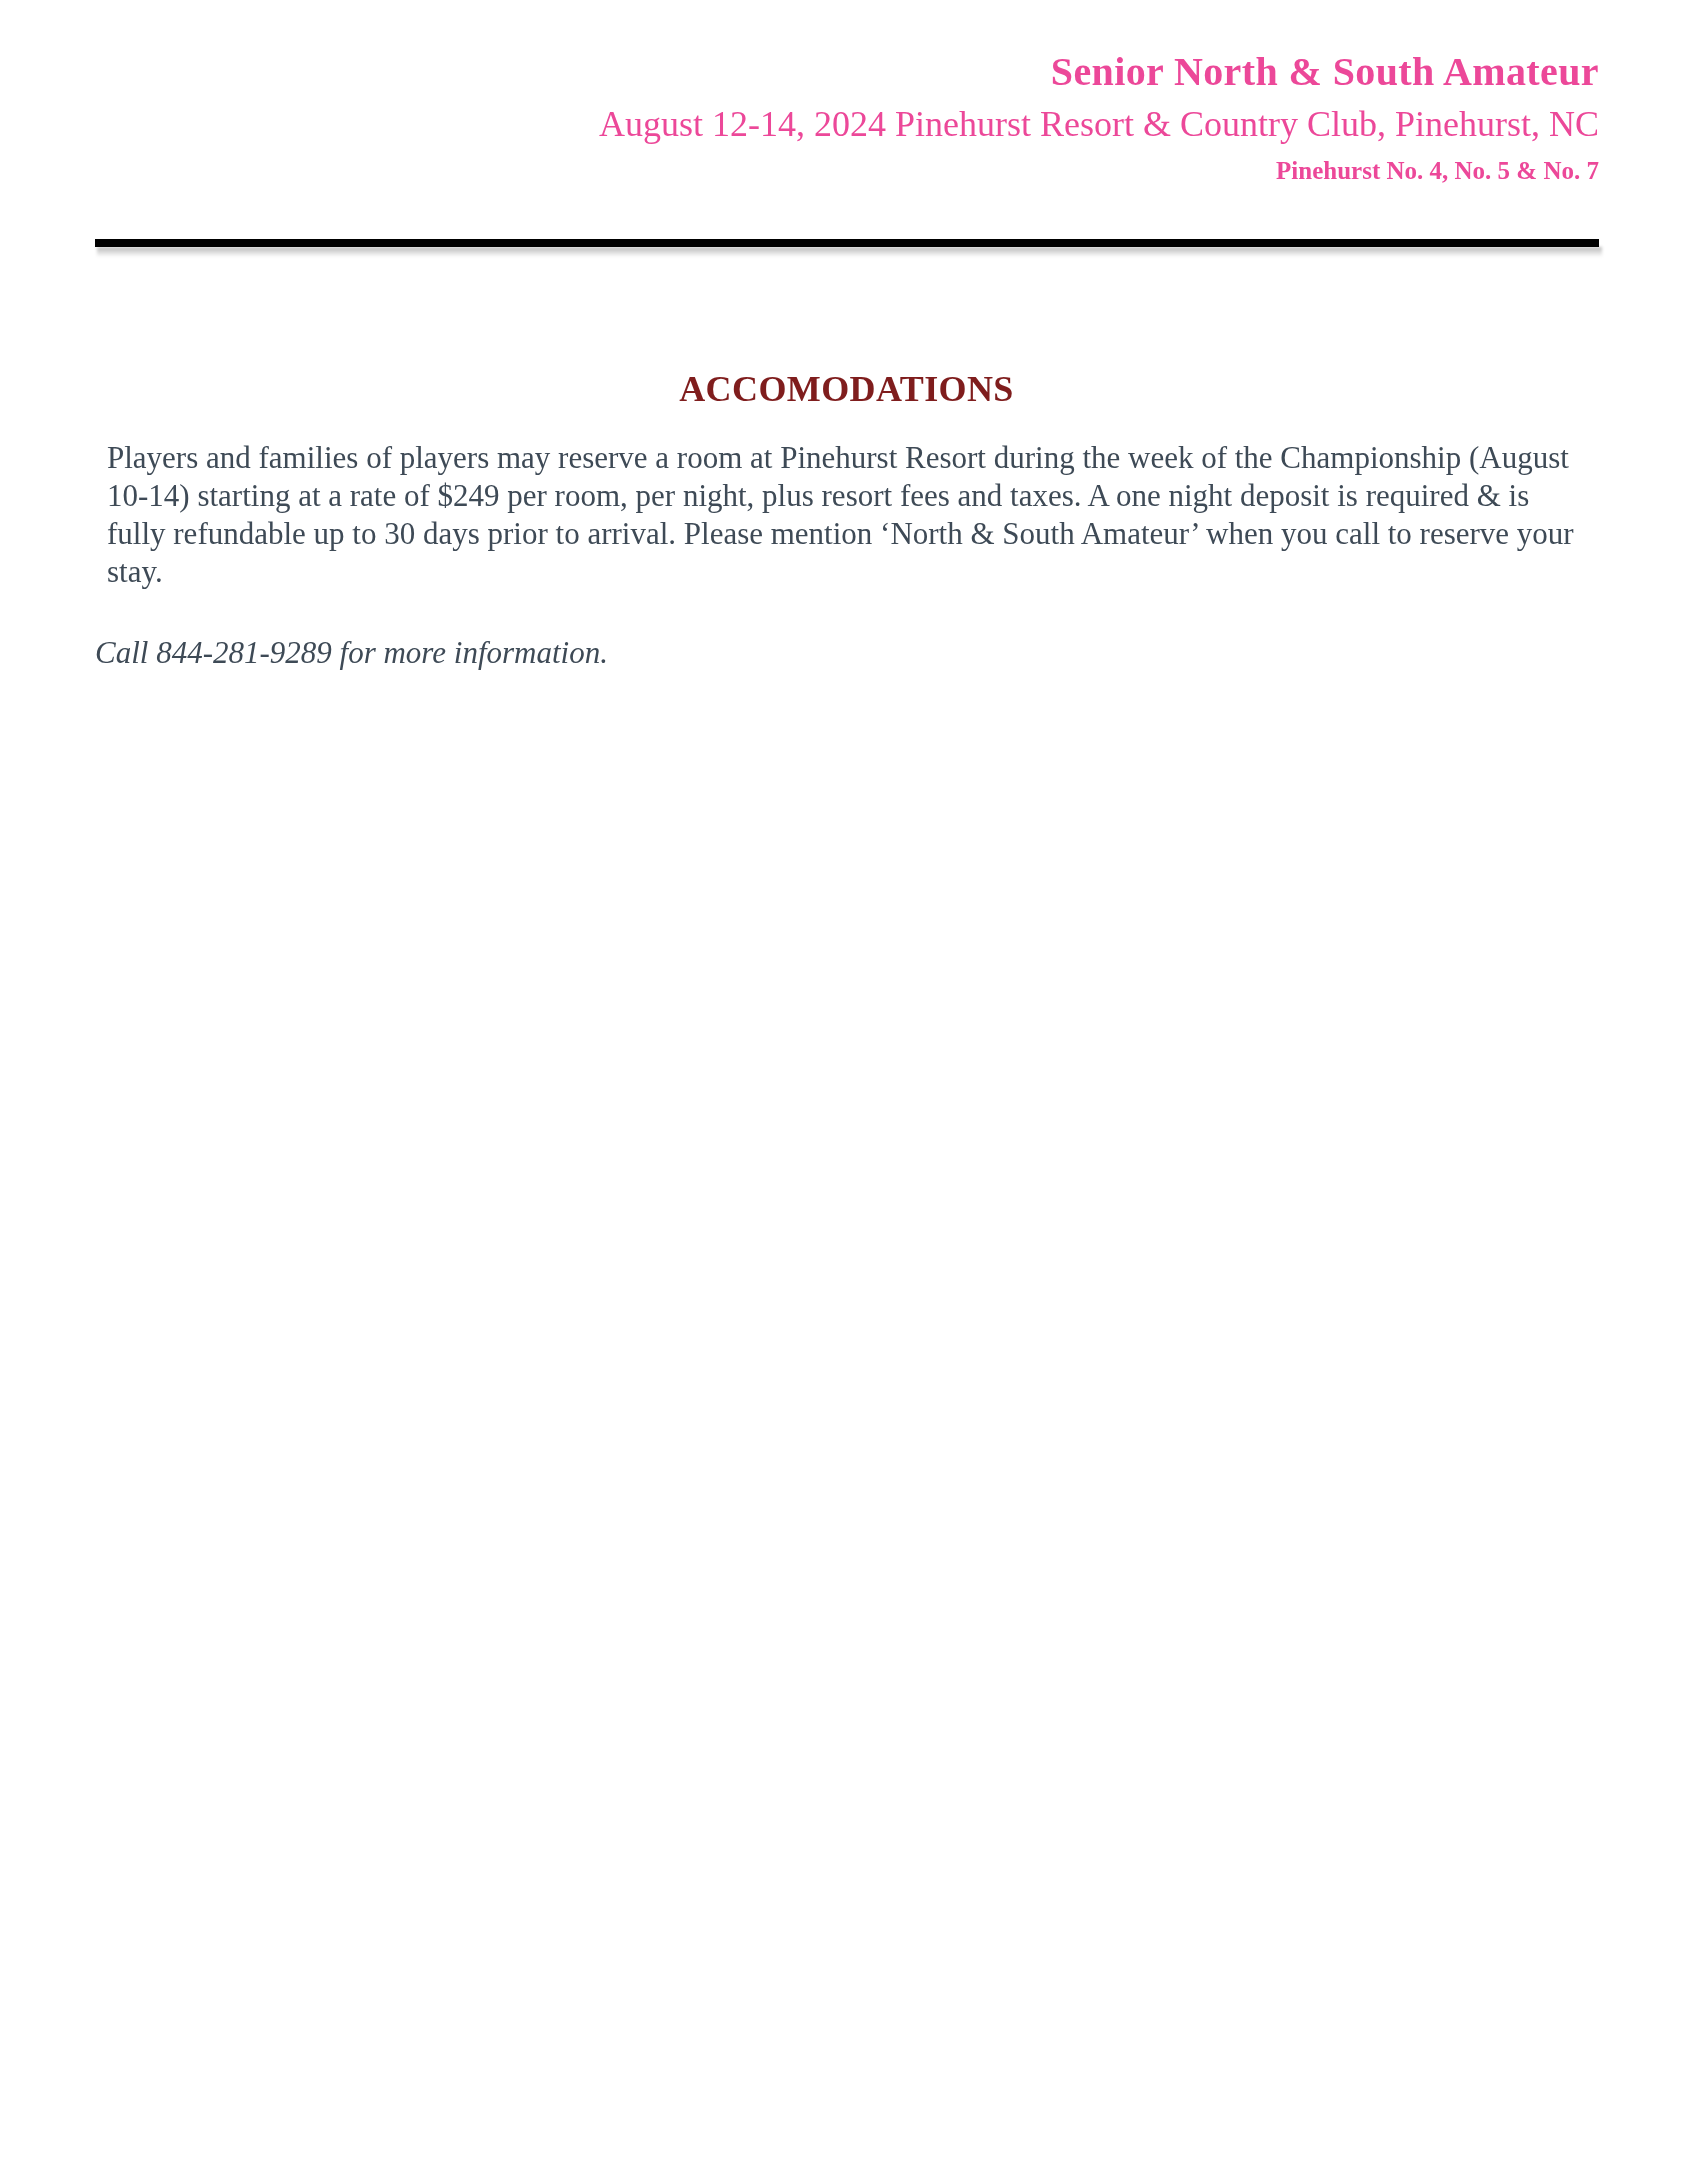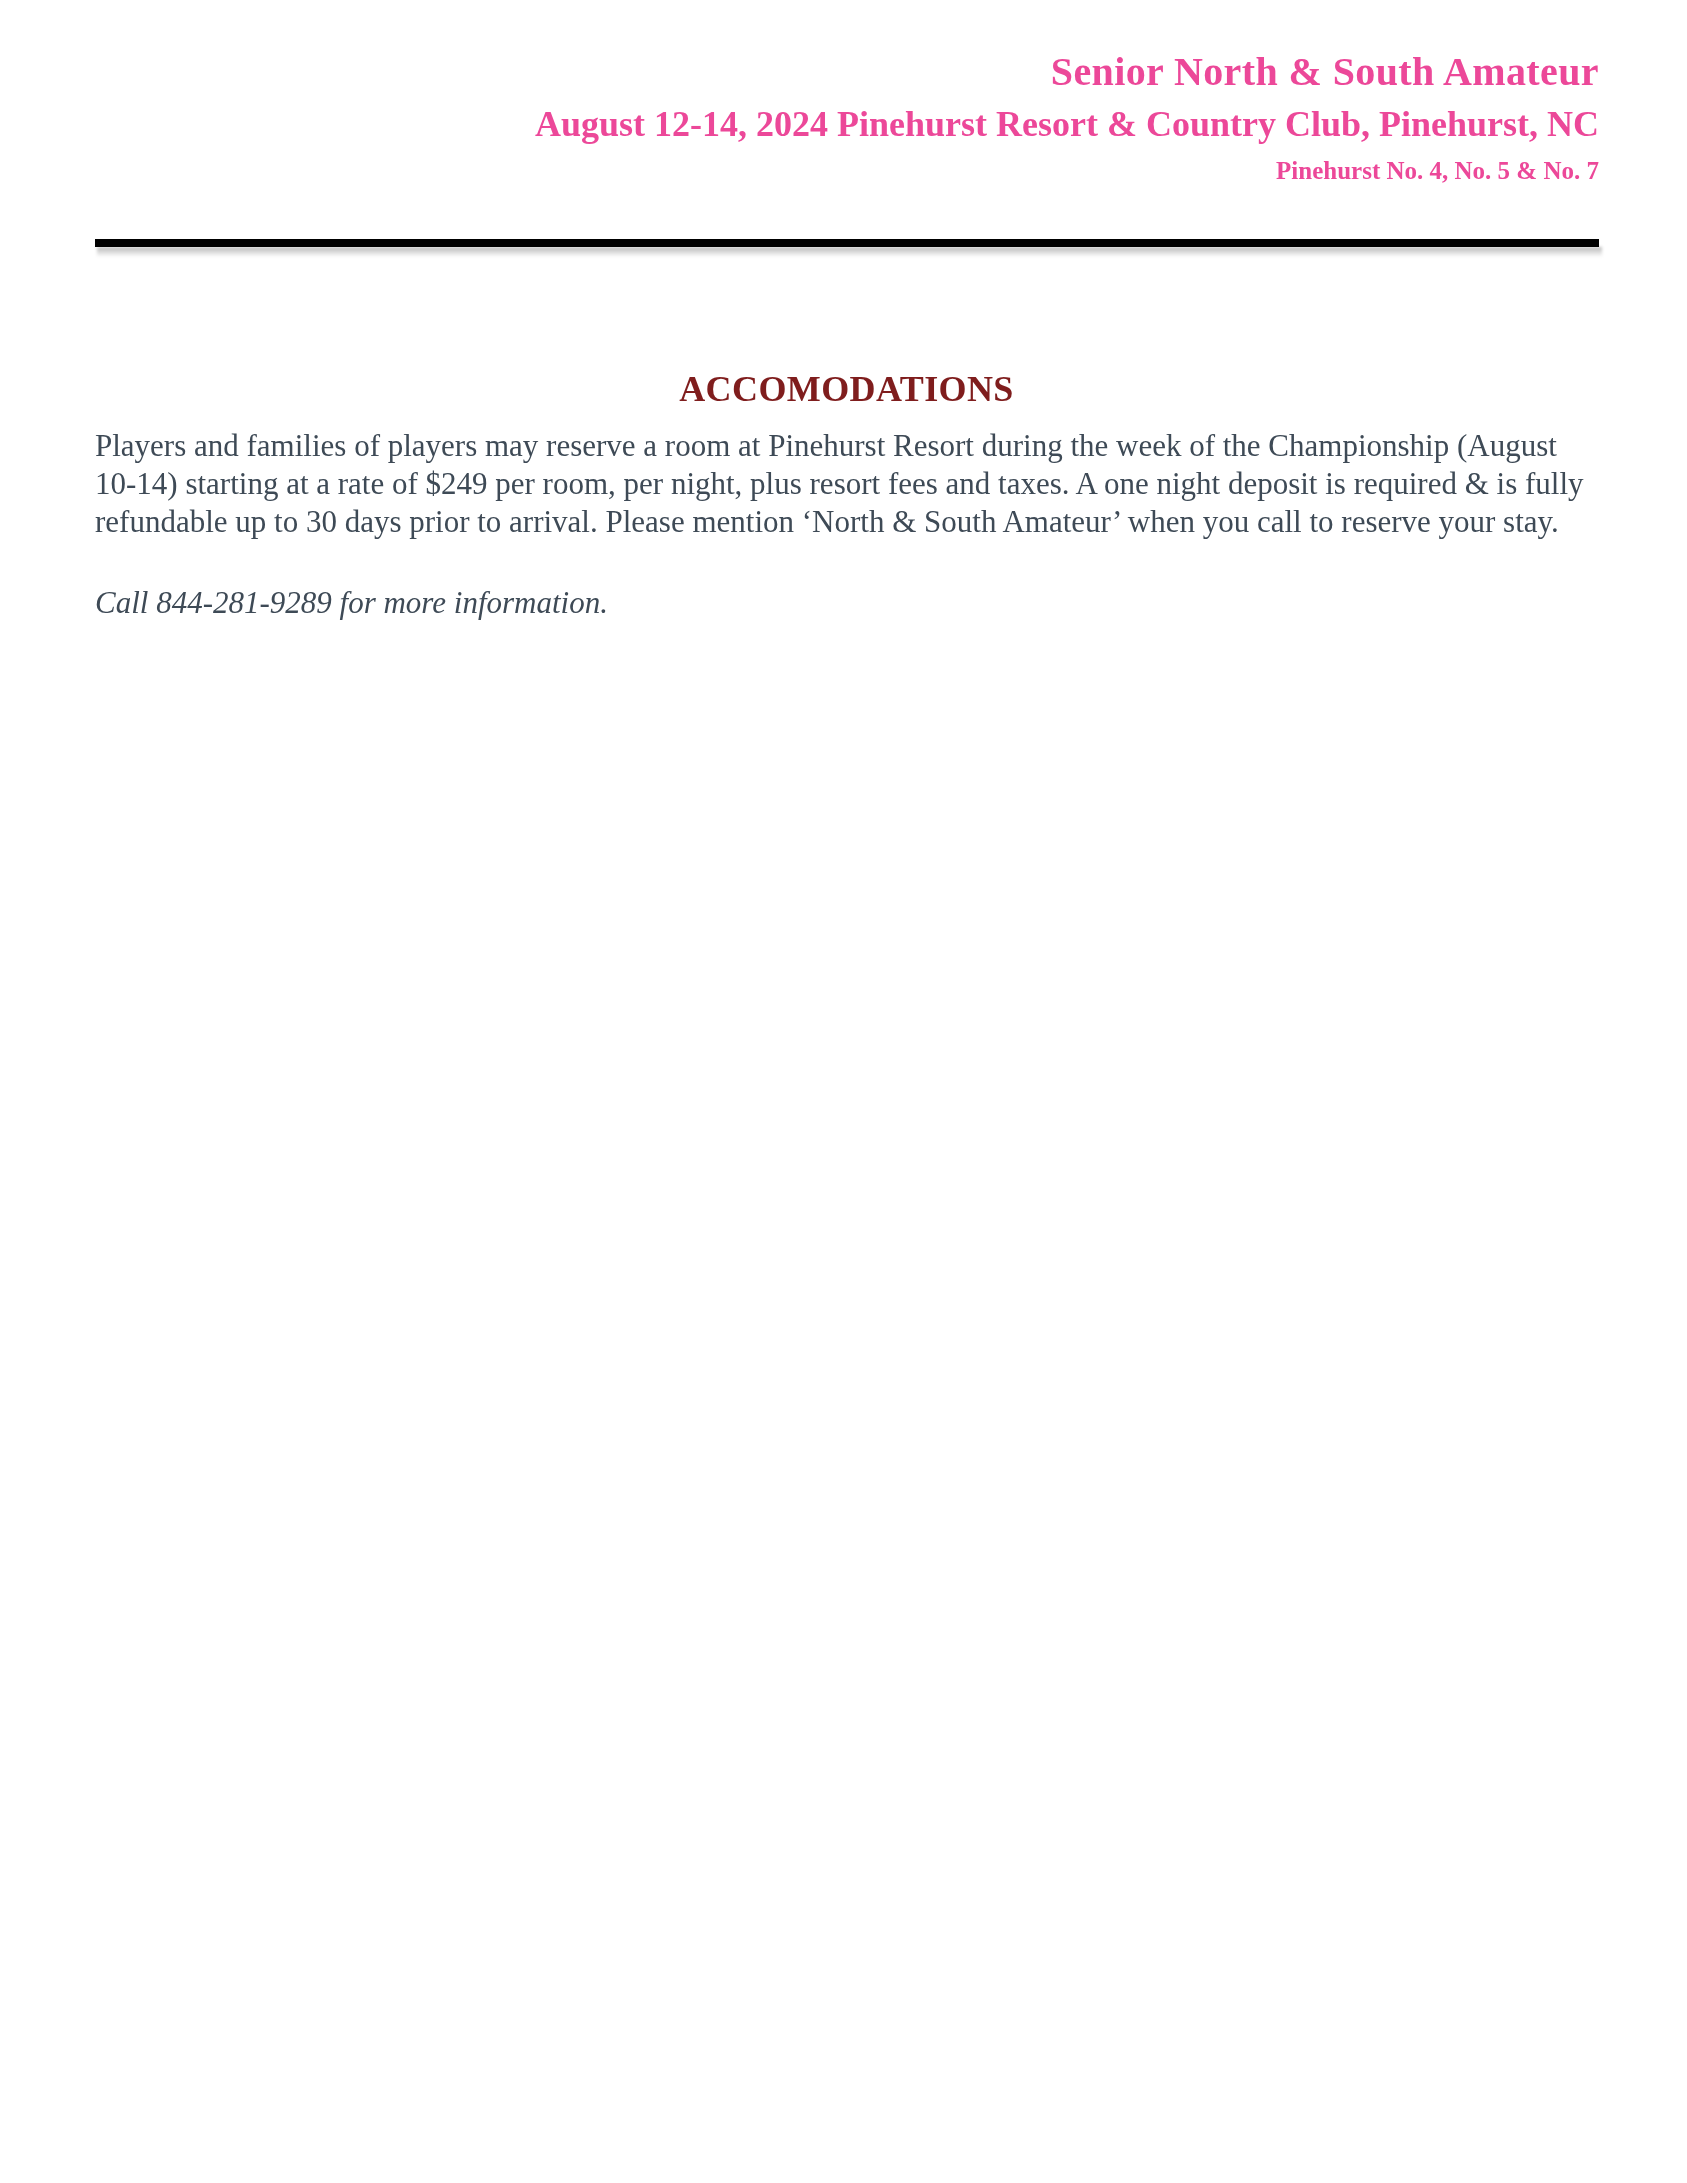--- a/index.html
+++ b/index.html
@@ -37,21 +37,21 @@
     color: #ec4899;
   }
   .event-title {
     font-size: 40px;
     font-weight: bold;
     line-height: 52px;
     letter-spacing: 0.4px;
   }
   .event-subtitle {
     font-size: 36px;
-    font-weight: bold;
+    font-weight: normal;
     line-height: 52px;
   }
   .event-courses {
     font-size: 25px;
     font-weight: bold;
     line-height: 42px;
   }
   .divider {
     position: absolute;
     left: 95px;
@@ -84,21 +84,21 @@
   }
   .section-body {
     position: absolute;
     left: 95px;
     top: 427px;
     width: 1505px;
     color: #3e4a56;
     font-size: 31px;
     line-height: 38px;
   }
-  .section-paragraph { margin: 0; }
+  .section-paragraph { margin: 12px; }
   .section-contact { margin-top: 43px; font-style: italic; }
 </style>
 </head>
 <body>
 
 <div class="page">
 
 
   <div class="header-text">
     <div class="event-title">Senior North &amp; South Amateur</div>

